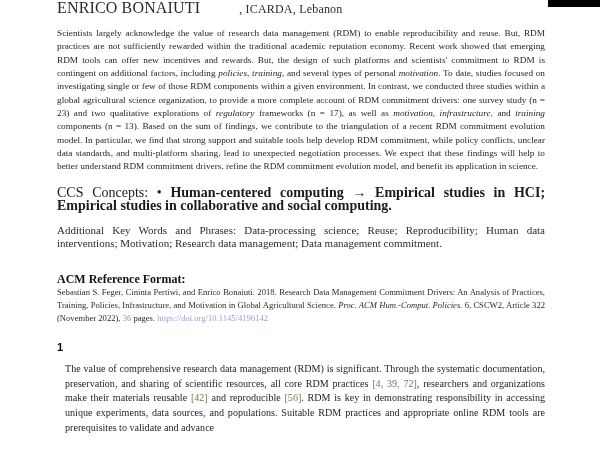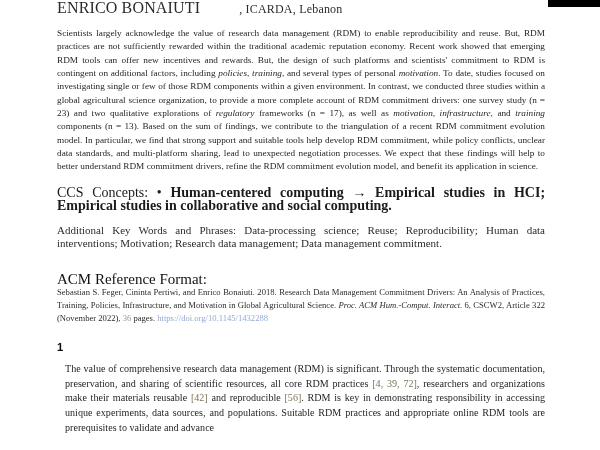--- a/index.html
+++ b/index.html
@@ -82,22 +82,22 @@
     color: #2b2b2b;
   }
   .refblock {
     margin-top: 10px;
     font-size: 8.6px;
     line-height: 12.6px;
     text-align: justify;
     color: #2b2b2b;
   }
   .refblock .reftitle {
-    font-weight: 400;
-    font-size: 15px;
+    font-weight: 700;
+    font-size: 12px;
     color: #111111;
     display: block;
     margin-bottom: 0.5px;
     margin-top: 23px;
   }
   .link {
     color: #93a8d4;
   }
   .link-num {
     color: #9e8fa8;
@@ -154,21 +154,21 @@
     </div>
 
     <div class="keywords">
       <span>Additional Key Words and Phrases:</span>
       <span>Data-processing science; Reuse; Reproducibility; Human data interventions; Motivation; Research data management; Data management commitment.</span>
     </div>
 
     <div class="refblock">
       <span class="reftitle">ACM Reference Format:</span>
       <span>Sebastian S. Feger, Cininta Pertiwi, and Enrico Bonaiuti. 2018. Research Data Management Commitment Drivers: An Analysis of Practices, Training, Policies, Infrastructure, and Motivation in Global Agricultural Science.</span>
-      <i>Proc. ACM Hum.-Comput. Interact.</i><span> 6, CSCW2, Article 322 (November 2022), </span><span class="link-num">36</span><span> pages. </span><span class="link">https://doi.org/</span><span class="link">10.1145/1432288</span>
+      <i>Proc. ACM Hum.-Comput. Policies.</i><span> 6, CSCW2, Article 322 (November 2022), </span><span class="link-num">36</span><span> pages. </span><span class="link">https://doi.org/</span><span class="link">10.1145/4196142</span>
     </div>
 
     <div class="section-head">
       <span class="num">1</span>
     </div>
 
     <div class="body-para"><span>The value of comprehensive research data management (RDM) is significant. Through the systematic documentation, preservation, and sharing of scientific resources, all core RDM practices </span><span class="cite">[4, 39, 72]</span><span>, researchers and organizations make their materials reusable </span><span class="cite">[42]</span><span> and reproducible </span><span class="cite">[56]</span><span>. RDM is key in demonstrating responsibility in accessing unique experiments, data sources, and populations. Suitable RDM practices and appropriate online RDM tools are prerequisites to validate and advance</span></div>
 
   </div>
 </div>

